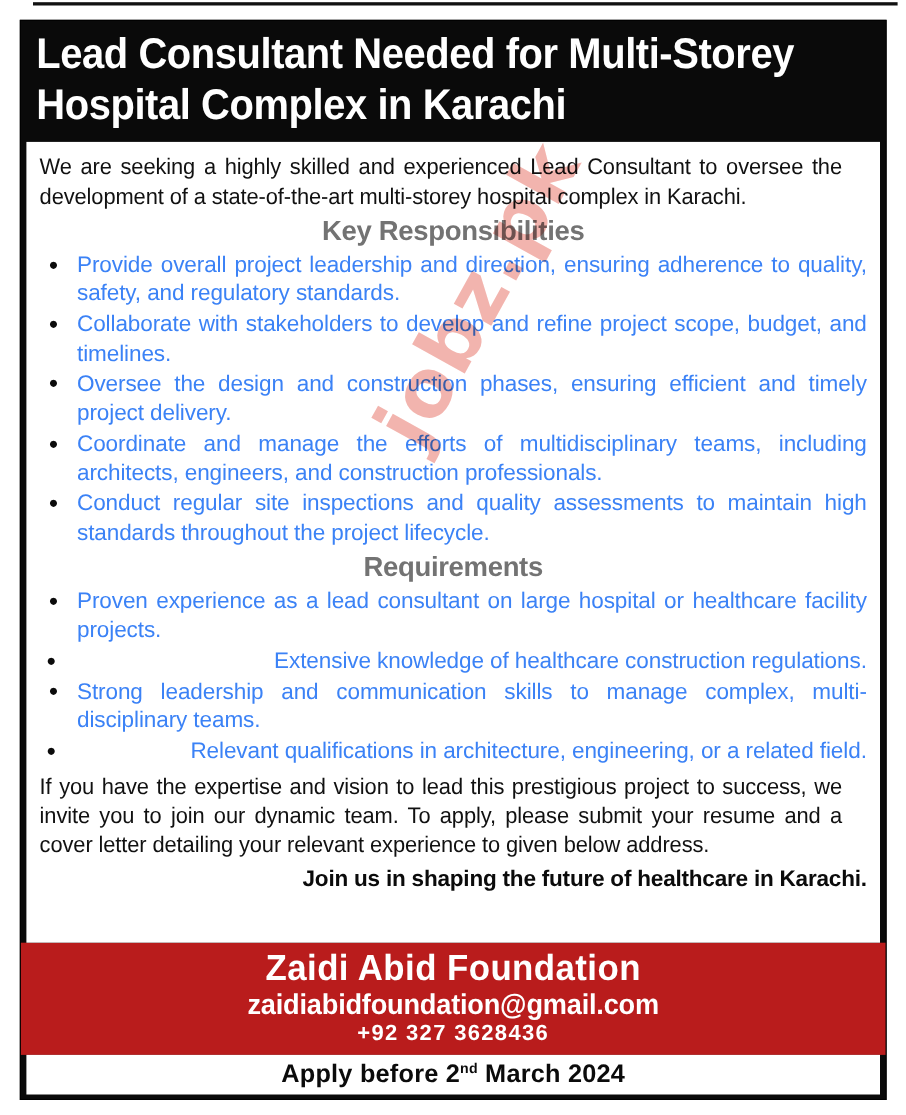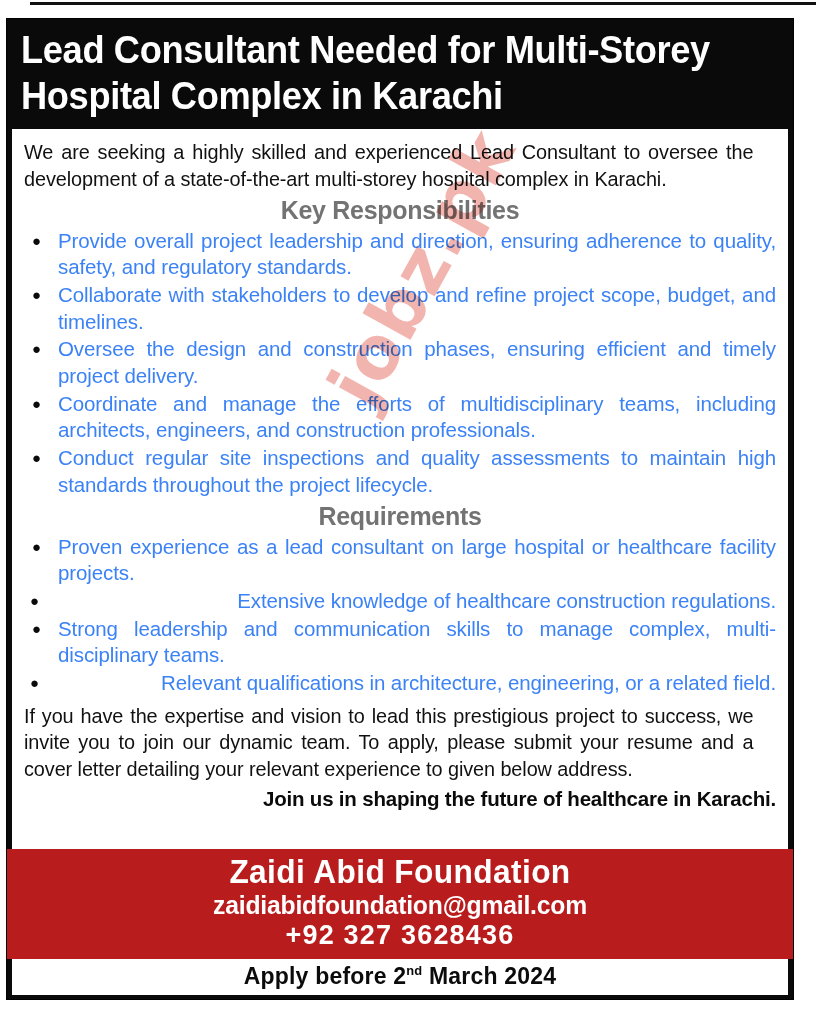--- a/index.html
+++ b/index.html
@@ -30,21 +30,21 @@
     left: 30px;
     right: 8px;
     height: 3px;
     background: #111111;
   }
 
   
   .ad {
     position: absolute;
     top: 18px;
-    left: 6px;
+    left: 18px;
     width: 788px;
     height: 982px;
     background: #0a0a0a;
     box-sizing: border-box;
     border: 1px solid #000;
     display: flex;
     flex-direction: column;
   }
 
   
@@ -168,21 +168,21 @@
     font-weight: bold;
     font-size: 26px;
     line-height: 1.14;
     letter-spacing: -0.2px;
     font-family: "Liberation Sans Narrow", "Liberation Sans", sans-serif;
     transform: scaleX(0.95);
   }
   .contact .phone {
     color: #ffffff;
     font-weight: bold;
-    font-size: 27px;
+    font-size: 20px;
     line-height: 1.14;
     letter-spacing: 1.2px;
     font-family: "Liberation Sans Narrow", "Liberation Sans", sans-serif;
   }
 
   
   .deadline {
     background: #ffffff;
     margin: 0 5px 4px 5px;
     text-align: center;

